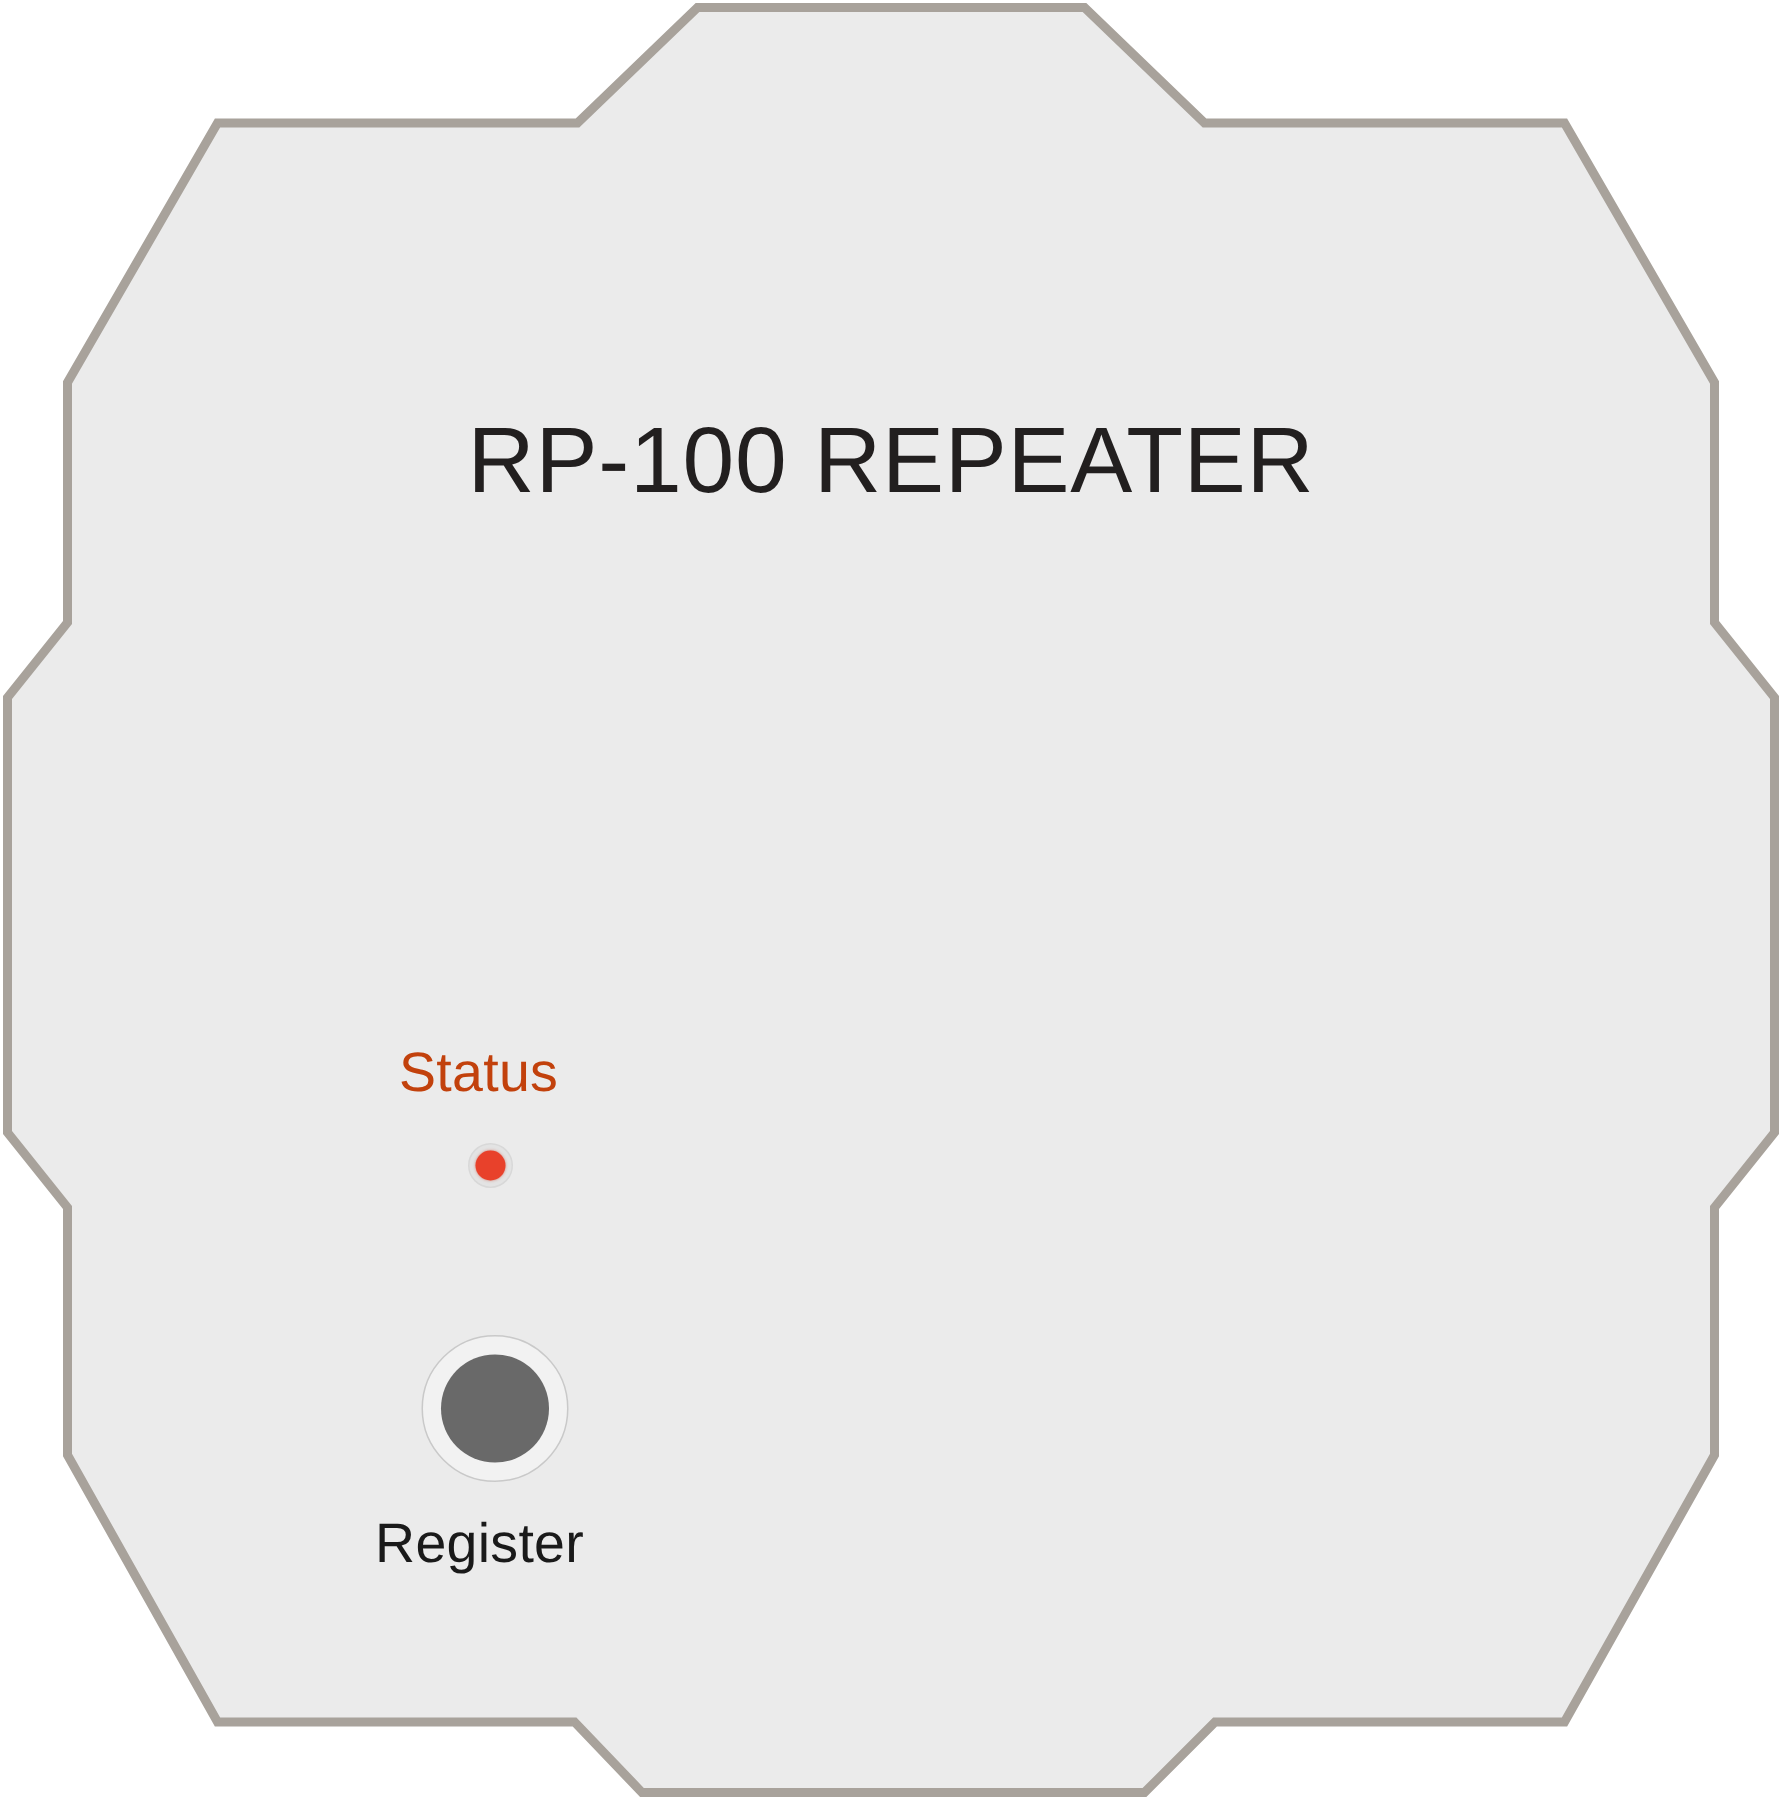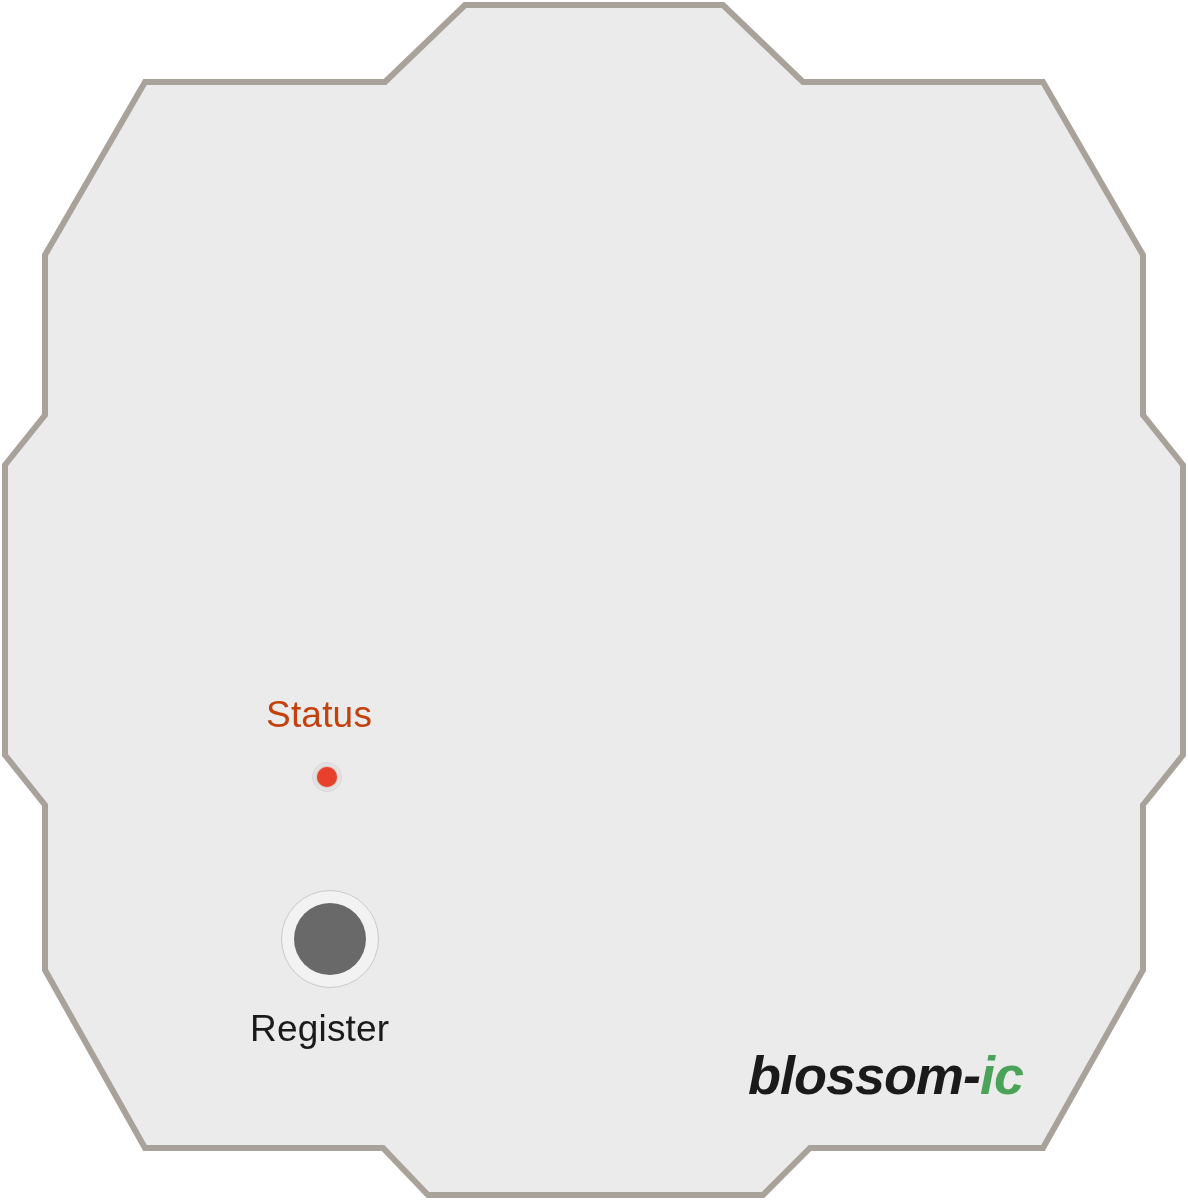--- a/index.html
+++ b/index.html
@@ -172,32 +172,30 @@
         L 45,805
         L 5,755
         L 5,465
         L 45,415
         L 45,255
         Z" fill="#ebebeb" stroke="#a8a29b" stroke-width="6" stroke-linejoin="miter" stroke-miterlimit="8"></path>
   </svg>
 
   <div class="overlay">
 
+    <div class="device-title">RP-100 REPEATER</div>
 
     <div class="status-label">Status</div>
 
     <div class="status-led-wrap">
       <div class="status-led-ring"></div>
       <div class="status-led-dot"></div>
     </div>
 
     <button class="register-button" type="button" aria-label="Register">
       <span class="register-button-inner"></span>
     </button>
 
     <div class="register-label">Register</div>
 
-    <div class="brand-logo">
-      <span class="brand-primary">blossom-</span><span class="brand-accent">ic</span>
-    </div>
 
   </div>
 </div>
 
 </body></html>

